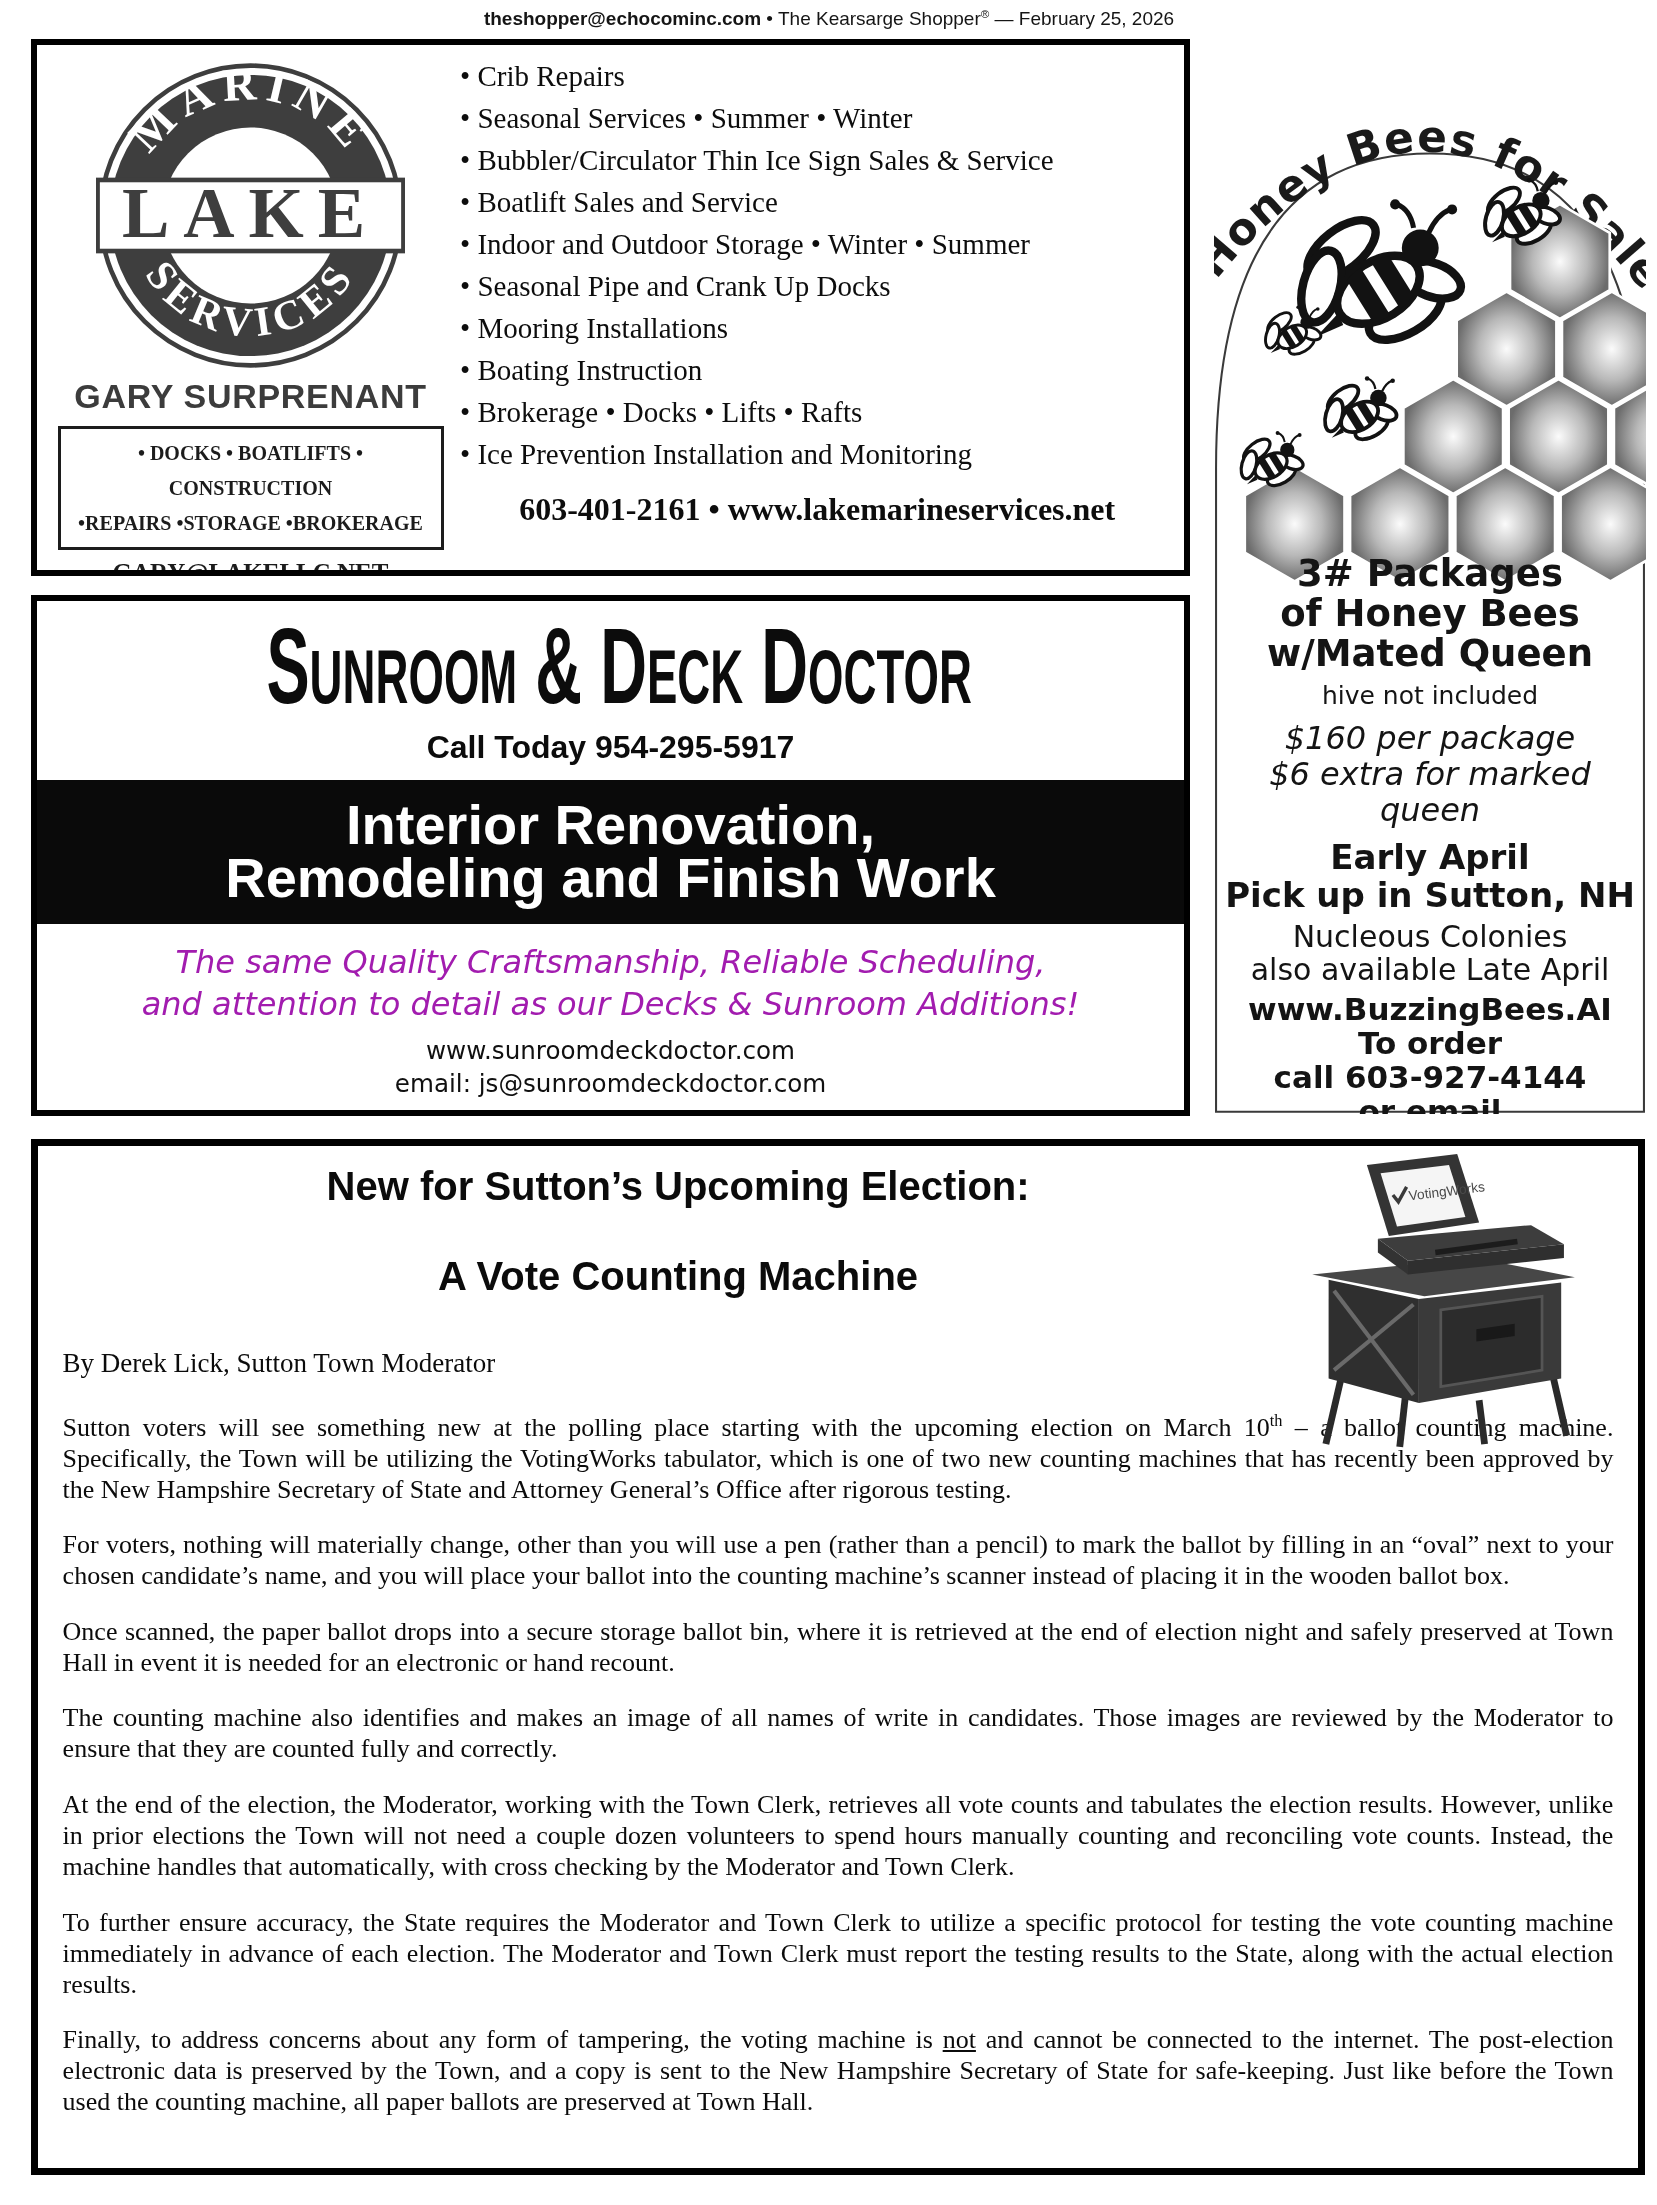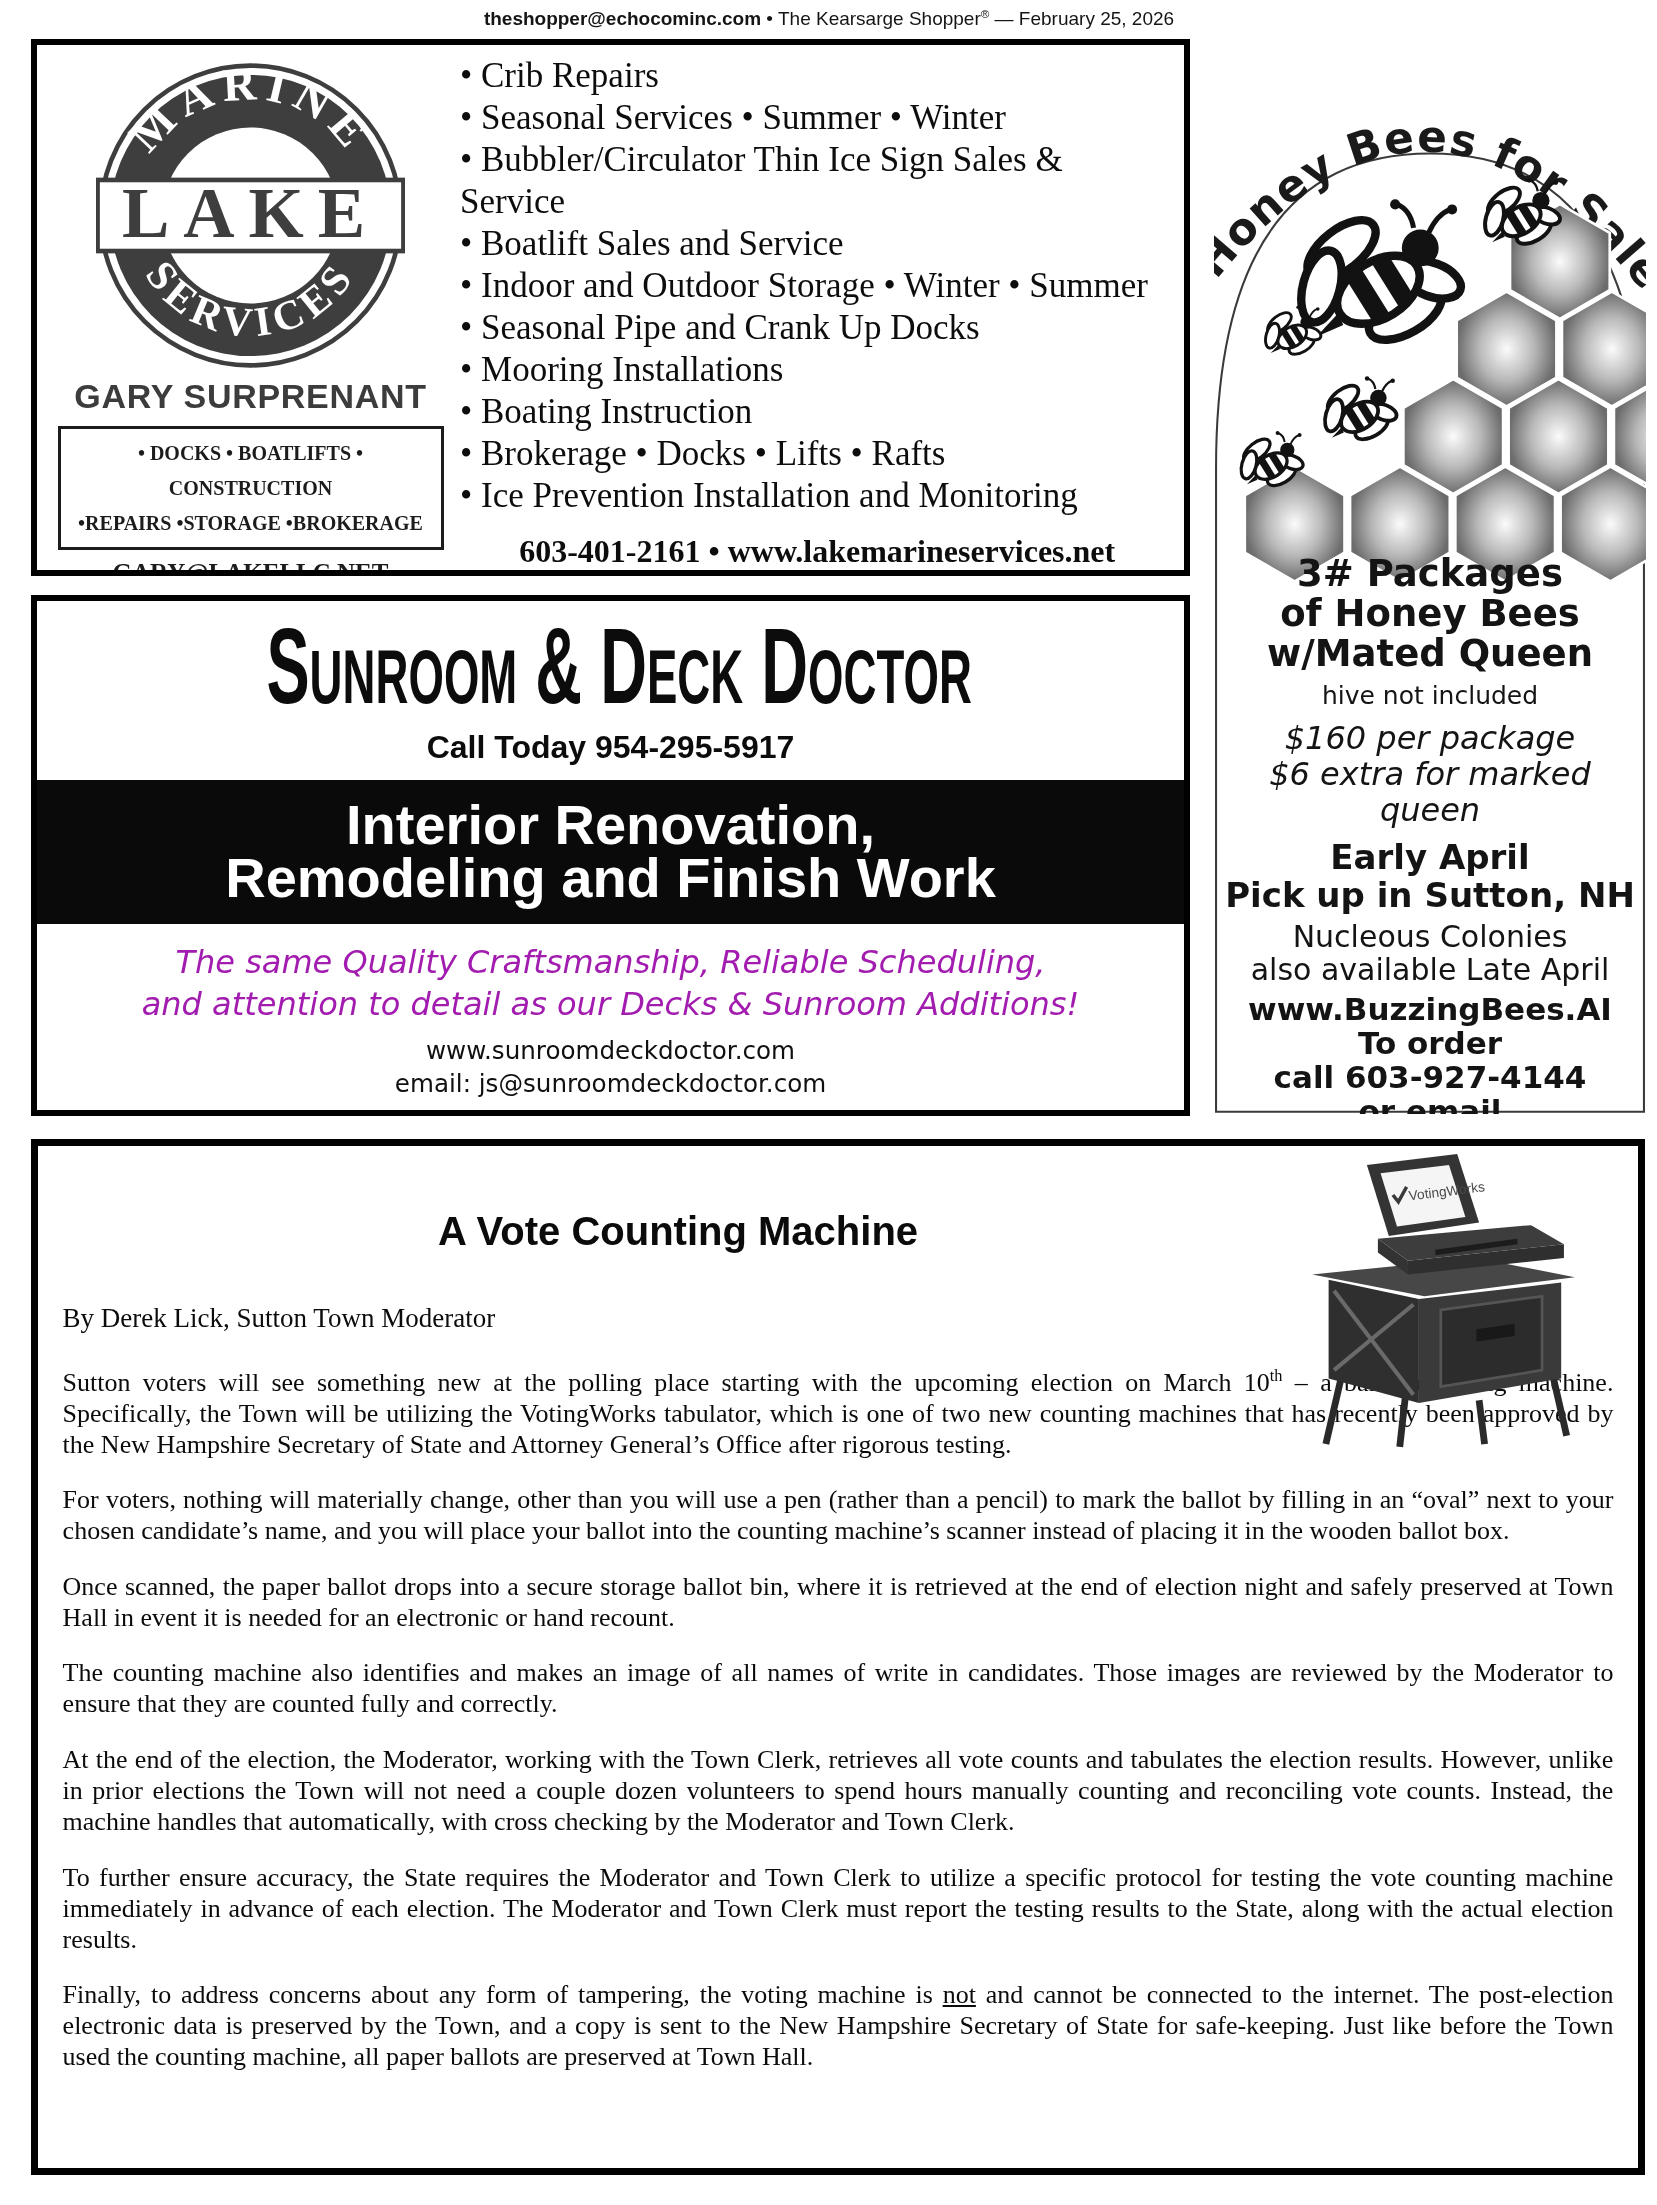--- a/index.html
+++ b/index.html
@@ -13,21 +13,21 @@
   .lake{position:absolute;left:31px;top:39px;width:1159px;height:537px;border:6.2px solid #000;
         box-sizing:border-box;overflow:hidden;}
   .lake-left{position:absolute;left:15px;top:16.4px;width:397px;text-align:center;}
   .lake-logo{display:block;margin:0 auto;}
   .lake-owner{margin-top:6.8px;font-weight:bold;font-size:34px;letter-spacing:0.7px;color:#3c3c3c;}
   .lake-services-box{margin:9.6px 5.5px 0 5.5px;border:3.4px solid #1c1c1c;padding:6.8px 2.7px;
         font-family:"Liberation Serif",serif;font-weight:bold;font-size:20px;line-height:1.75;color:#1c1c1c;}
   .lake-email{margin-top:8.2px;font-family:"Liberation Serif",serif;font-weight:bold;font-size:25px;color:#1c1c1c;}
   .lake-right{position:absolute;left:423px;top:9.6px;right:9.6px;}
   .lake-right ul{list-style:none;margin:0;padding:0;font-family:"Liberation Serif",serif;
-        font-size:35px;line-height:42px;color:#0d0d0d;}
+        font-size:29px;line-height:42px;color:#0d0d0d;}
   .lake-right li::before{content:"• ";}
   .lake-contact{margin-top:16.4px;text-align:center;font-family:"Liberation Serif",serif;
         font-weight:bold;font-size:32px;color:#0d0d0d;}
   
   .honey{position:absolute;left:1214px;top:44px;width:432px;height:1070px;overflow:hidden;}
   .honey-art{position:absolute;left:0;top:0;}
   .honey-text{position:absolute;left:5.5px;right:5.5px;top:510px;text-align:center;
         font-family:"DejaVu Sans",sans-serif;color:#141414;}
   .hy-big{font-weight:bold;font-size:37px;line-height:40px;}
   .hy-note{font-size:25px;line-height:31px;margin-top:5.5px;}
@@ -249,20 +249,21 @@
         <polygon points="78,62 100,78 100,88 78,72" fill="#333333"></polygon>
         <polygon points="100,78 214,66 214,76 100,88" fill="#2f2f2f"></polygon>
         <line x1="120" y1="72" x2="180" y2="64" stroke="#1c1c1c" stroke-width="4"></line>
 
         <polygon points="70,8 136,0 152,50 86,60" fill="#343434"></polygon>
         <polygon points="80,14 130,8 142,46 92,53" fill="#f5f5f5"></polygon>
         <polyline points="89,30 93,35 99,24" fill="none" stroke="#3a3a3a" stroke-width="2.5"></polyline>
         <text x="101" y="34" font-family="Liberation Sans,sans-serif" font-size="10" fill="#4a4a4a" transform="rotate(-7 101 34)">VotingWorks</text>
       </svg>
       <div class="art-titles">
+        <div>New for Sutton’s Upcoming Election:</div>
         <div class="art-title2">A Vote Counting Machine</div>
       </div>
       <div class="byline">By Derek Lick, Sutton Town Moderator</div>
       <div class="paras">
         <p><span>Sutton voters will see something new at the polling place starting with the upcoming election on March 10</span><sup>th</sup><span> – a ballot counting machine.  Specifically, the Town will be utilizing the VotingWorks tabulator, which is one of two new counting machines that has recently been approved by the New Hampshire Secretary of State and Attorney General’s Office after rigorous testing.</span></p>
         <p>For voters, nothing will materially change, other than you will use a pen (rather than a pencil) to mark the ballot by filling in an “oval” next to your chosen candidate’s name, and you will place your ballot into the counting machine’s scanner instead of placing it in the wooden ballot box.</p>
         <p>Once scanned, the paper ballot drops into a secure storage ballot bin, where it is retrieved at the end of election night and safely preserved at Town Hall in event it is needed for an electronic or hand recount.</p>
         <p>The counting machine also identifies and makes an image of all names of write in candidates.  Those images are reviewed by the Moderator to ensure that they are counted fully and correctly.</p>
         <p>At the end of the election, the Moderator, working with the Town Clerk, retrieves all vote counts and tabulates the election results.  However, unlike in prior elections the Town will not need a couple dozen volunteers to spend hours manually counting and reconciling vote counts.  Instead, the machine handles that automatically, with cross checking by the Moderator and Town Clerk.</p>
         <p>To further ensure accuracy, the State requires the Moderator and Town Clerk to utilize a specific protocol for testing the vote counting machine immediately in advance of each election.  The Moderator and Town Clerk must report the testing results to the State, along with the actual election results.</p>

